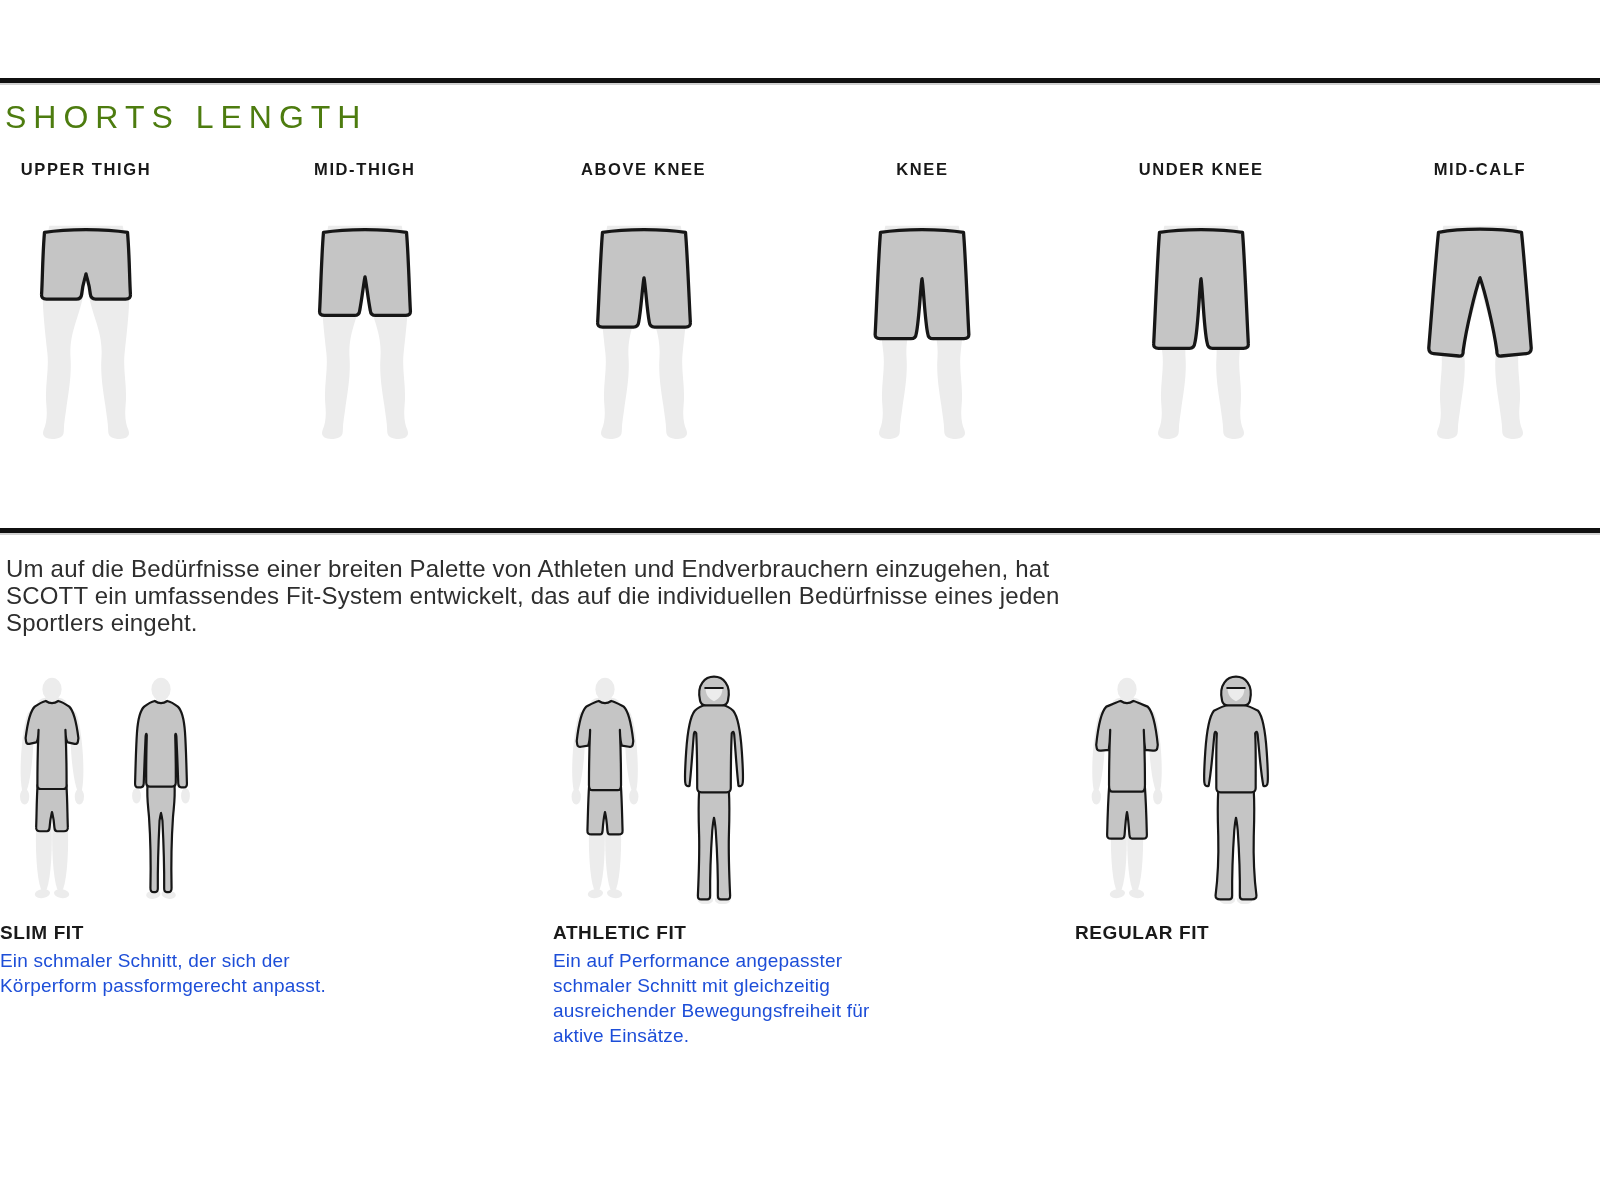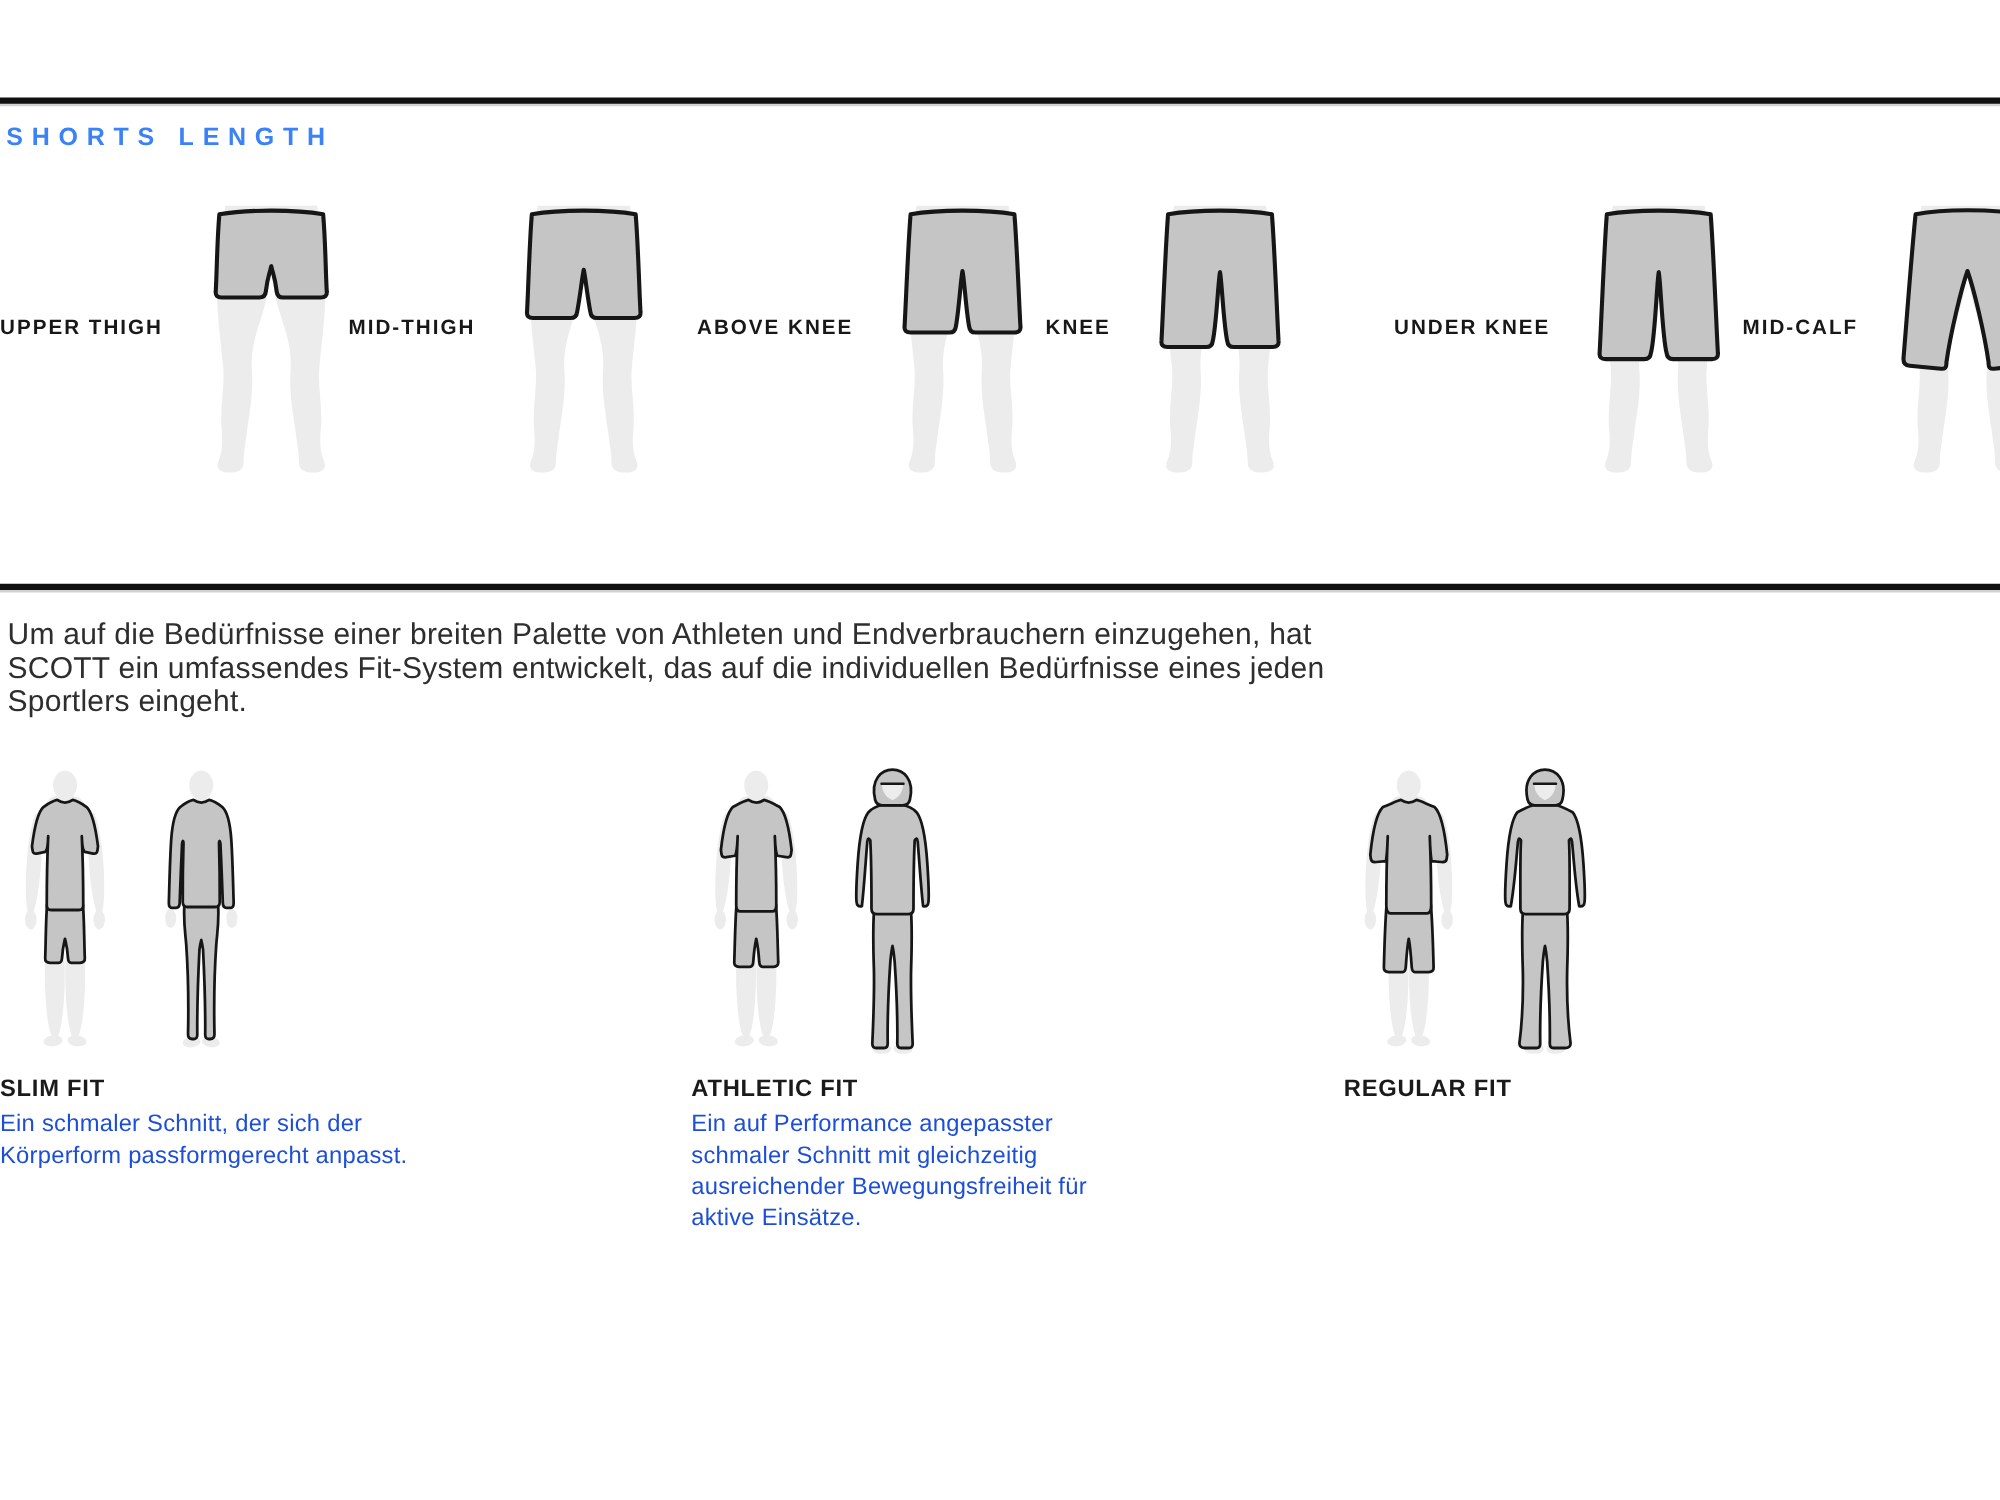--- a/index.html
+++ b/index.html
@@ -9,35 +9,35 @@
     font-family:"Liberation Sans", sans-serif; color:#1d1d1d;
   }
   .rule {
     border:none; height:5px; background:#101010; margin:0;
     box-shadow:0 2px 0 rgba(0,0,0,0.18);
   }
   .rule-top { margin-top:78px; }
   .rule-mid { margin-top:88px; }
   .section-title {
     margin:16px 0 0 5px;
-    font-size:20px; font-weight:bold; letter-spacing:7px; color:#3b82f6;
+    font-size:32px; font-weight:normal; letter-spacing:7px; color:#4d7c0f;
   }
   .section-sub {
     margin:24px 0 0 6px;
     font-size:19px; letter-spacing:0.2px; color:#2e2e2e;
   }
   .intro {
     margin:22px 0 0 6px; width:1060px;
     font-size:24px; line-height:27px; letter-spacing:0.2px; color:#2e2e2e;
   }
   .shorts-row {
     margin-top:24px; width:1566px;
     display:flex; justify-content:space-between;
   }
-  .shorts-col { width:172px; display:flex; flex-direction:row; align-items:center; }
+  .shorts-col { width:172px; display:flex; flex-direction:column; align-items:center;gap:28px; }
   .shorts-label {
     font-size:16.5px; font-weight:bold; letter-spacing:1.6px;
     color:#181818; white-space:nowrap;
   }
   .shorts-fig { margin-top:9px; height:224px; }
   .fit-row {
     display:grid; grid-template-columns:553px 522px 1fr;
     margin-top:38px;
   }
   .fit-figures { display:flex; gap:13px; height:230px; margin-left:4px; }

